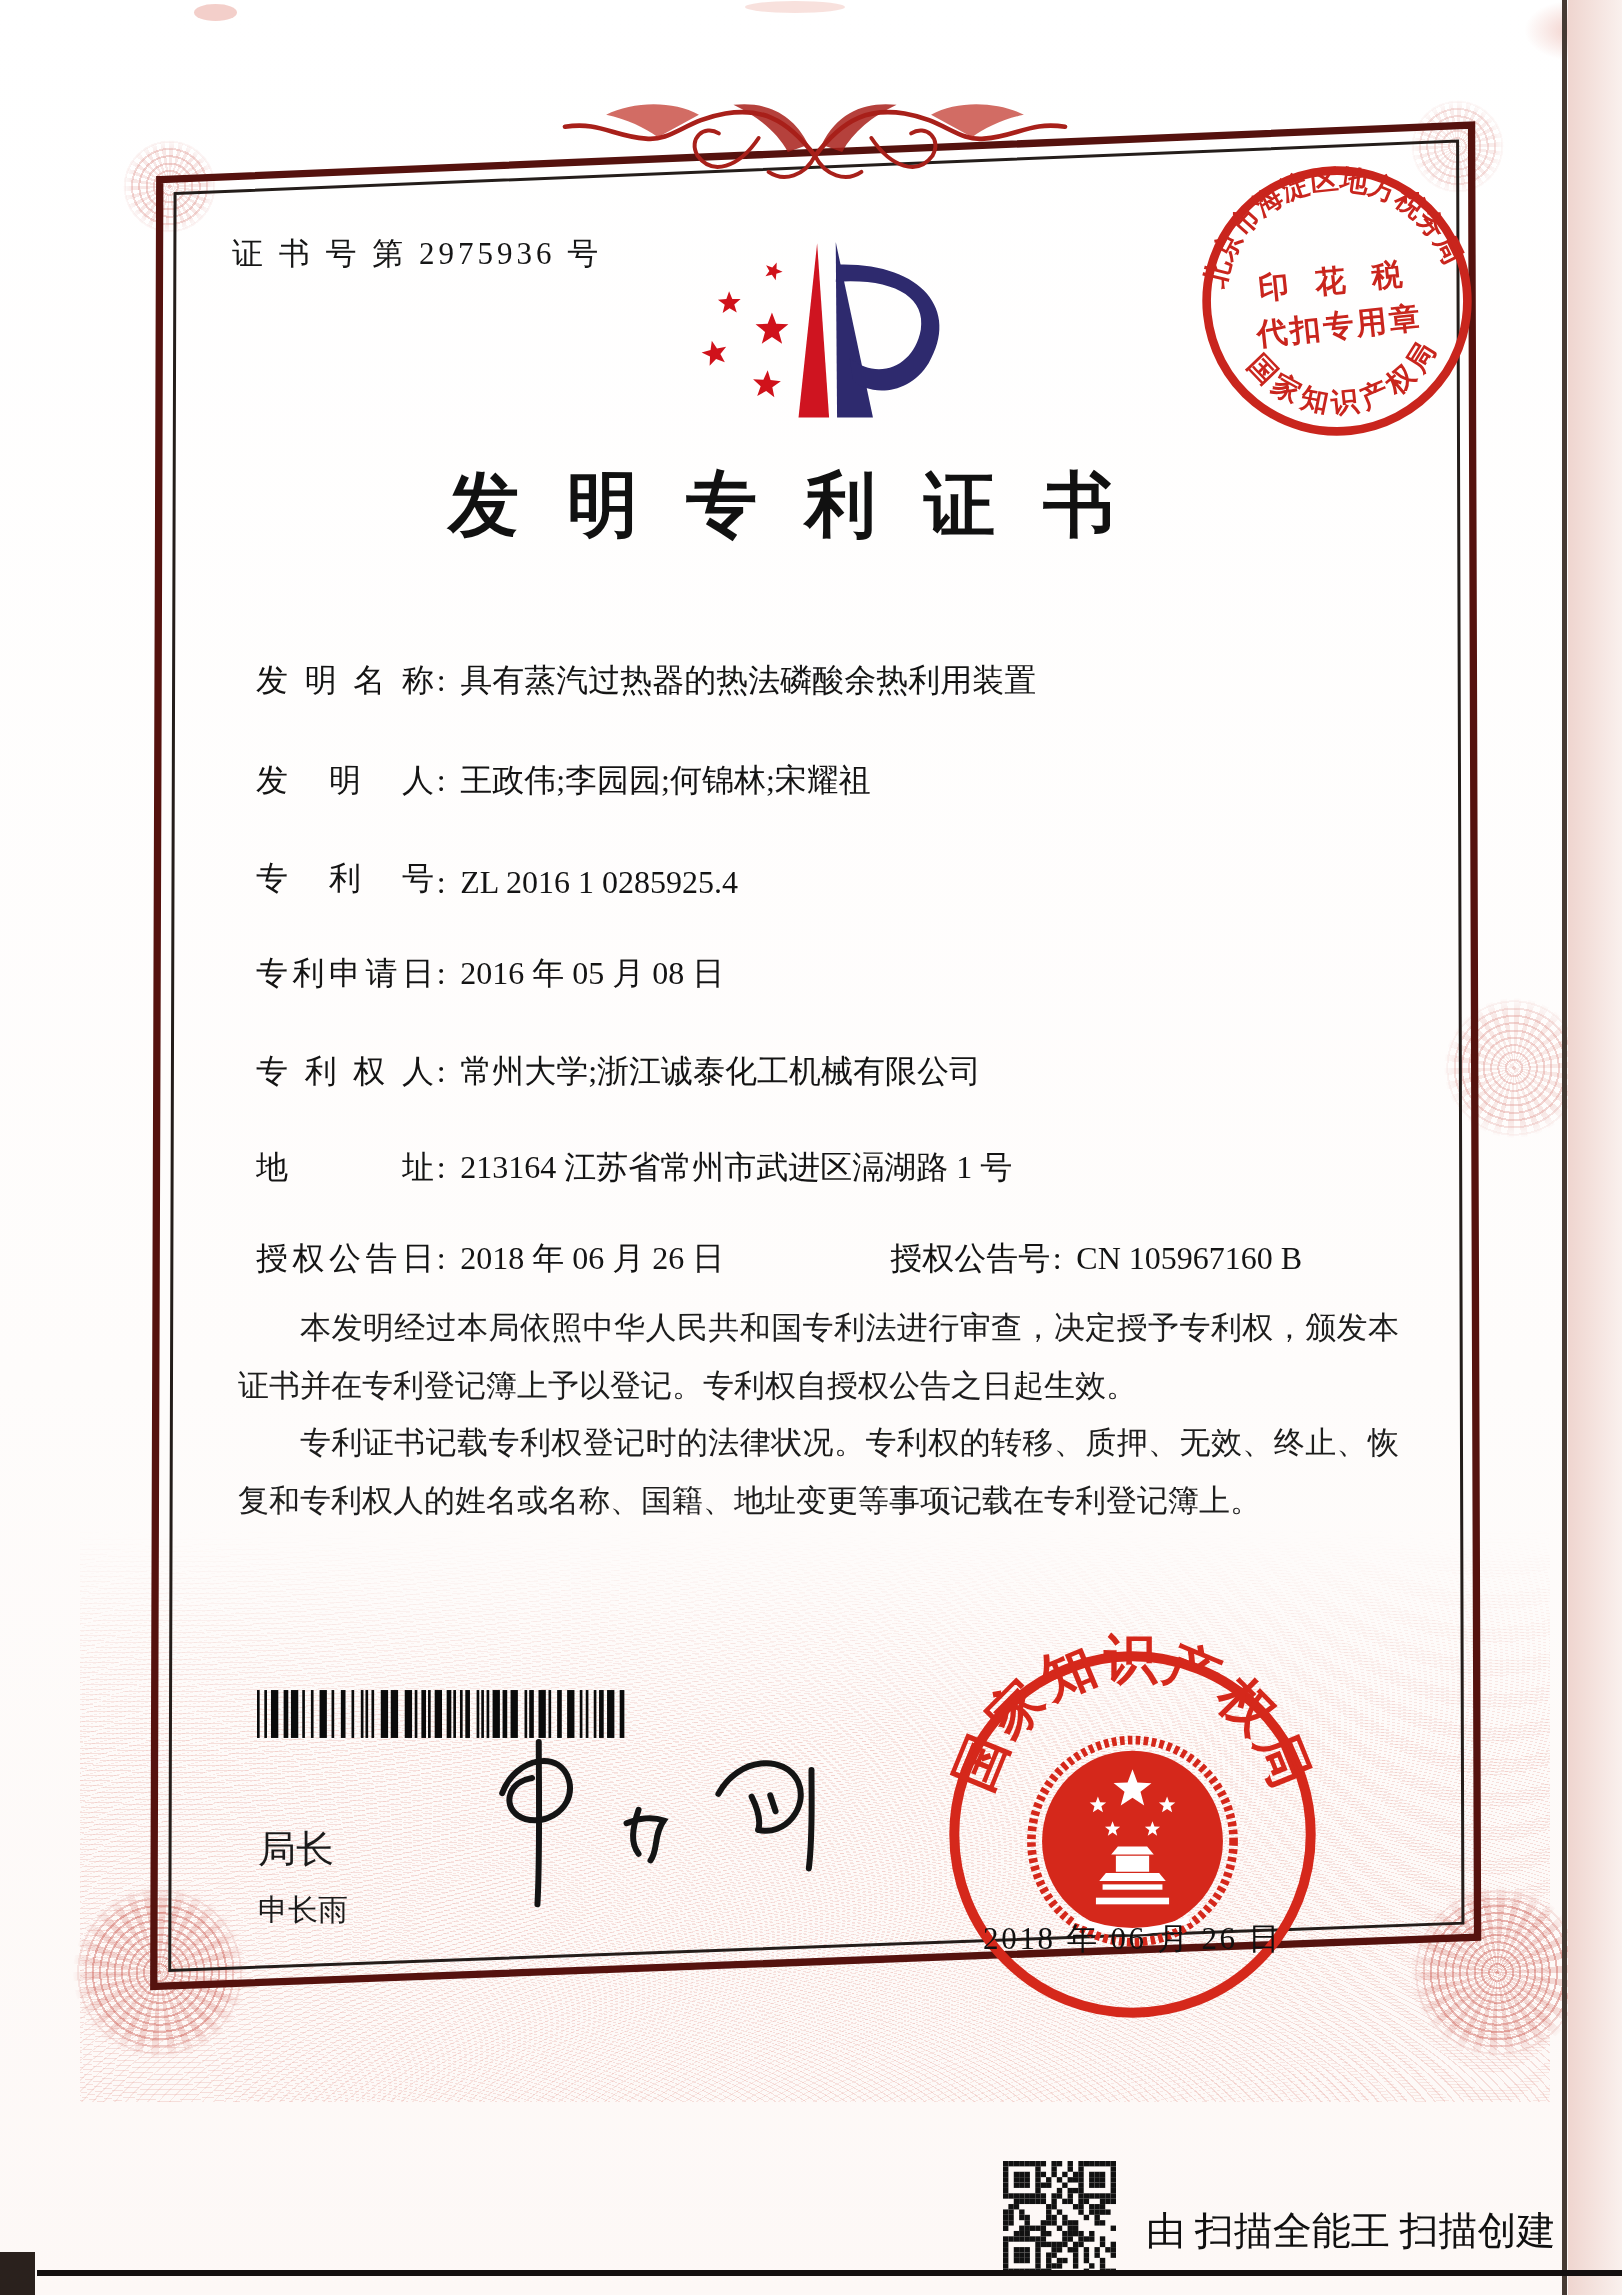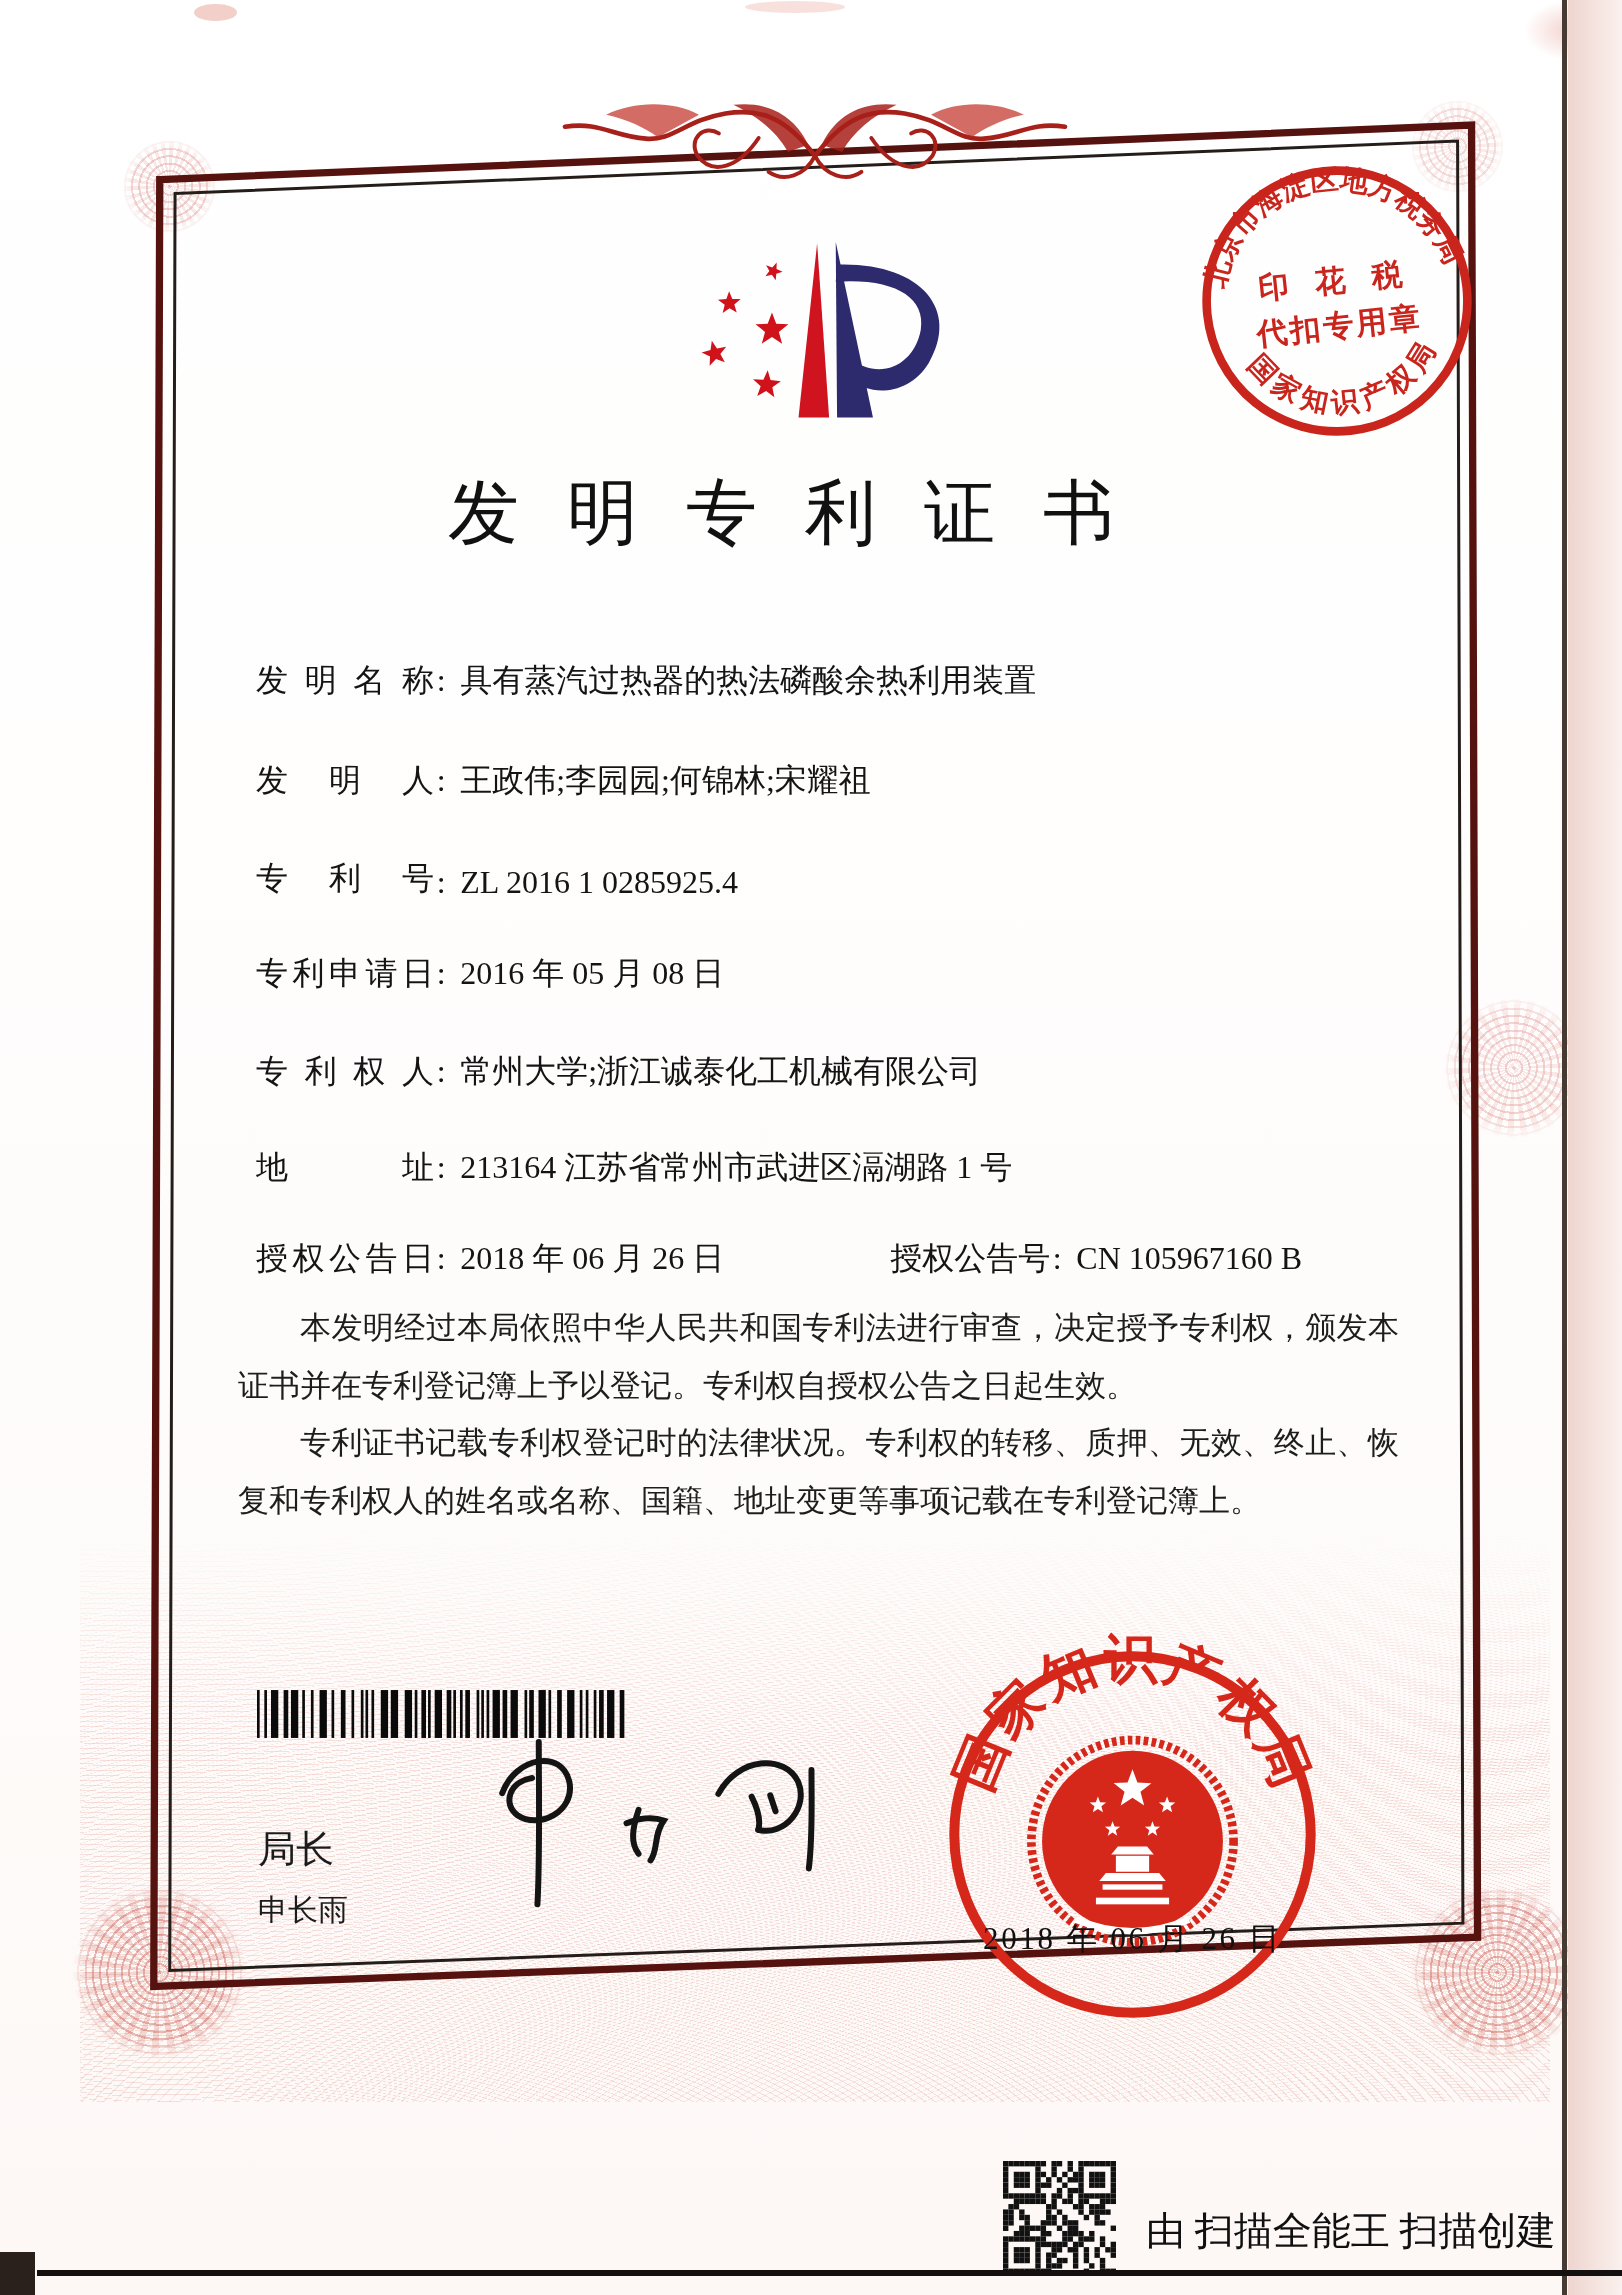--- a/index.html
+++ b/index.html
@@ -28,21 +28,21 @@
   .ros-tl{left:123px;top:140px;width:93px;height:93px;opacity:.65;}
   .ros-tr{left:1411px;top:100px;width:93px;height:93px;opacity:.5;}
 
   .smudge{position:absolute;border-radius:50%;z-index:0;}
   .smudge-tl{left:194px;top:4px;width:43px;height:17.3px;background:#e9a89f;opacity:.55;}
   .smudge-tc{left:745px;top:1.3px;width:100px;height:12px;background:#edb3ab;opacity:.4;}
   .smudge-tr{left:1524px;top:0;width:100px;height:61px;background:radial-gradient(#e8a89e,transparent 70%);opacity:.55;}
 
   .cert-no{left:232px;top:233px;font-size:31px;letter-spacing:4px;z-index:3;position:absolute;color:#161616;}
   .title{position:absolute;left:186px;top:458px;width:1238px;text-align:center;z-index:3;
-         font-size:71px;font-weight:400;letter-spacing:48px;color:#111;margin-top:8px;}
+         font-size:71px;font-weight:700;letter-spacing:48px;color:#111;}
 
   .fields{position:absolute;left:256px;top:659px;width:1151px;z-index:3;font-size:32px;color:#141414;}
   .frow{position:absolute;left:0;white-space:nowrap;}
   .lab{display:inline-block;width:178px;text-align:justify;text-align-last:justify;vertical-align:bottom;}
   .colon{display:inline-block;margin:0 14.6px 0 2.7px;}
   .grant-gap{display:inline-block;width:166px;}
 
   .bodytext{position:absolute;left:238px;top:1299px;width:1161px;z-index:3;
             font-size:31px;line-height:1.86;text-align:justify;color:#1d1d1d;}
   .bodytext p{margin:0;text-indent:2em;font-family:Liberation Serif, serif;}
@@ -91,20 +91,21 @@
     <g id="flourR" stroke="#a8201a" fill="none" stroke-width="7" stroke-linecap="round">
       <path d="M385,122 C430,62 470,50 520,58 C580,68 600,100 640,96 C690,92 710,70 762,78"></path>
       <path d="M470,95 C500,140 540,152 562,122 C577,96 552,74 530,88" stroke-width="6"></path>
       <path d="M385,122 C400,152 432,162 455,146" stroke-width="6"></path>
       <path d="M395,105 C420,55 462,40 508,45 C472,62 442,86 426,116 Z" fill="#a8201a" stroke="none" opacity=".85"></path>
       <path d="M560,60 C600,38 660,40 700,60 C670,66 640,80 622,94" fill="#bf2e22" stroke="none" opacity=".7"></path>
     </g>
     <use href="#flourR" transform="translate(770,0) scale(-1,1)"></use>
   </svg>
 
+  <div class="cert-no">证 书 号 第 2975936 号</div>
 
   <svg class="abs" style="left:1194px;top:158px;z-index:4;transform:rotate(-6deg);" width="286" height="286" viewBox="0 0 430 430">
     <circle cx="215" cy="215" r="196" fill="none" stroke="#c9251d" stroke-width="13"></circle>
     <defs>
       <path id="arcTop" d="M 48,260 A 172,172 0 1 1 382,260"></path>
       <path id="arcBot" d="M 65,285 A 165,165 0 0 0 365,285"></path>
     </defs>
     <text class="red" font-size="42" font-weight="700" text-anchor="middle">
       <textPath href="#arcTop" startOffset="50%">北京市海淀区地方税务局</textPath>
     </text>

